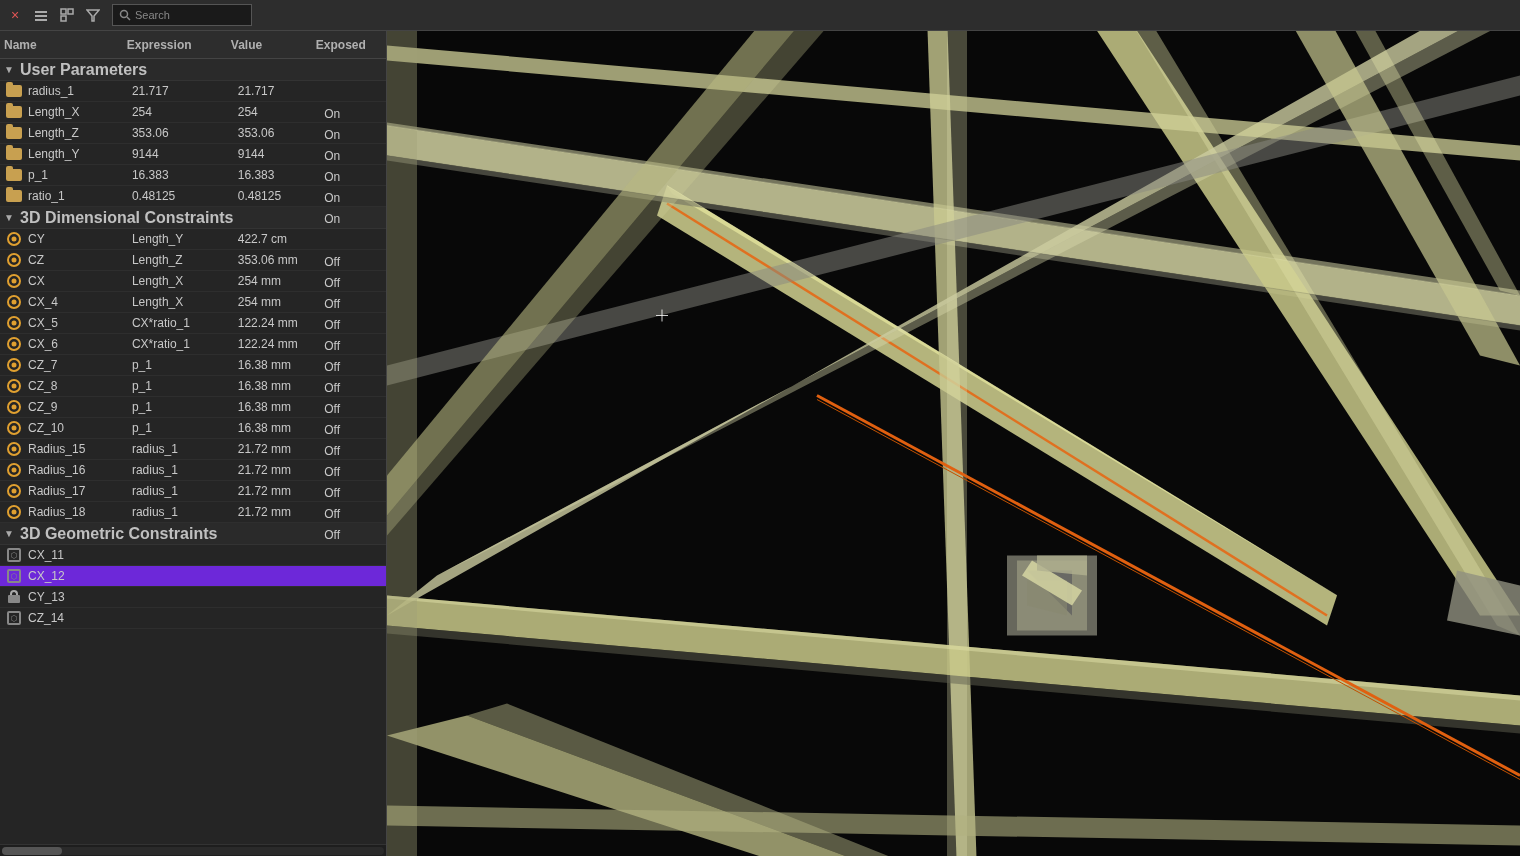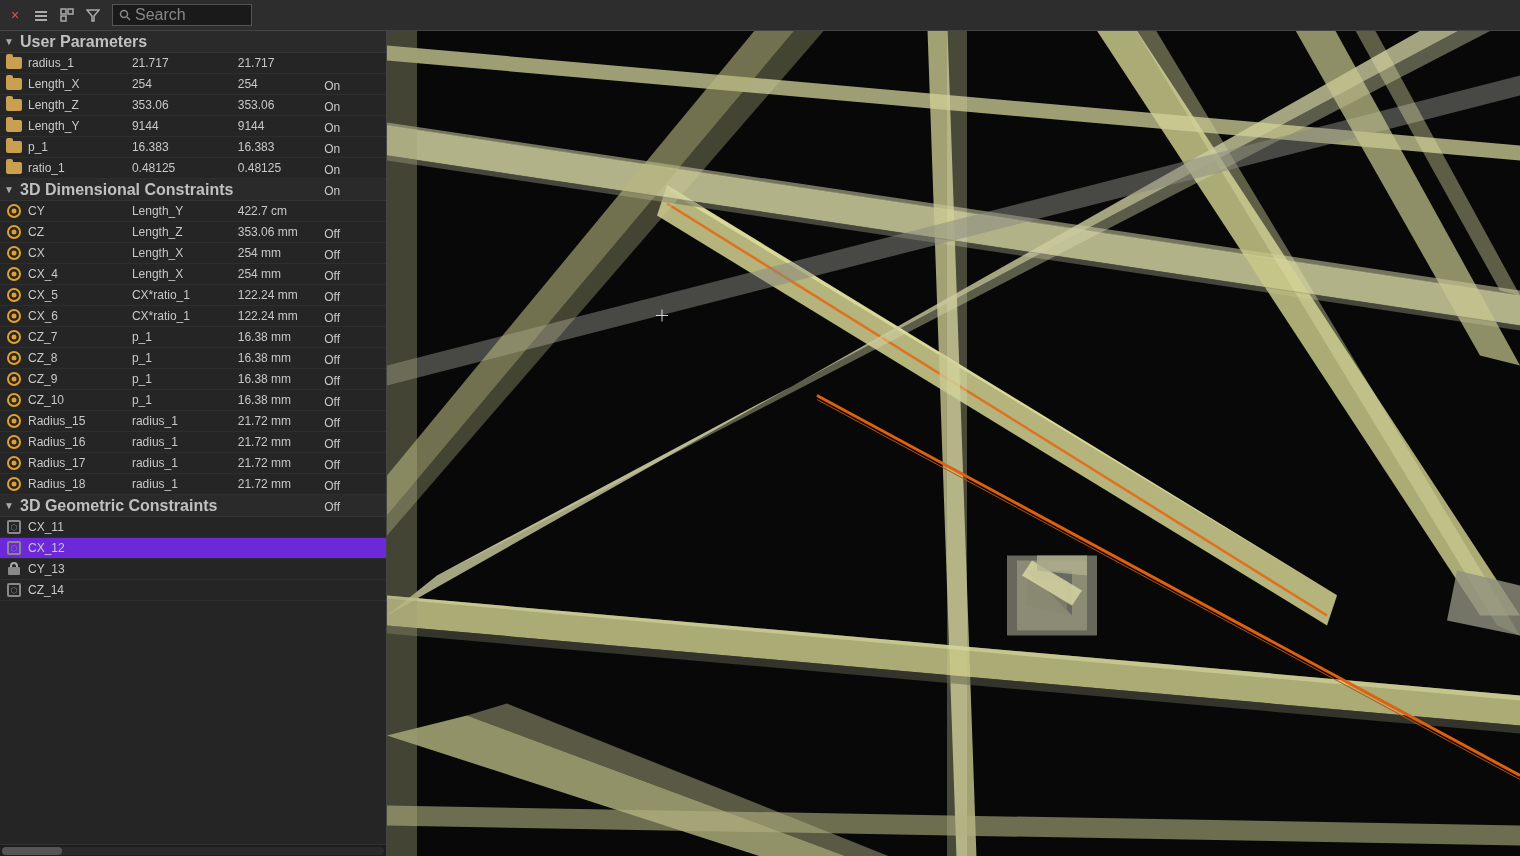--- a/index.html
+++ b/index.html
@@ -48,21 +48,21 @@
       padding: 0 6px;
       gap: 4px;
       margin-left: 4px;
       min-width: 140px;
     }
     #search-box input {
       background: transparent;
       border: none;
       outline: none;
       color: #c0c0c0;
-      font-size: 16px;
+      font-size: 11px;
       width: 110px;
     }
     #search-box input::placeholder { color: #888; }
 
     
     #main {
       display: flex;
       flex: 1;
       overflow: hidden;
     }
@@ -314,20 +314,26 @@
       <line x1="8" y1="8" x2="11" y2="11" stroke="#888" stroke-width="1.5"></line>
     </svg>
     <input type="text" placeholder="Search" style="">
   </div>
 </div>
 
 <div id="main">
 
   <div id="left-panel">
 
+    <div id="col-headers">
+      <div class="col-header col-name">Name</div>
+      <div class="col-header col-expression">Expression</div>
+      <div class="col-header col-value">Value</div>
+      <div class="col-header col-exposed">Exposed</div>
+    </div>
 
     <div id="params-list">
     <div class="section-header">
     <span class="arrow">▼</span>
     <span class="section-title">User Parameters</span>
   </div>
         <div class="param-row">
       <div class="param-icon">
             <div class="icon-folder"></div>
           </div>

